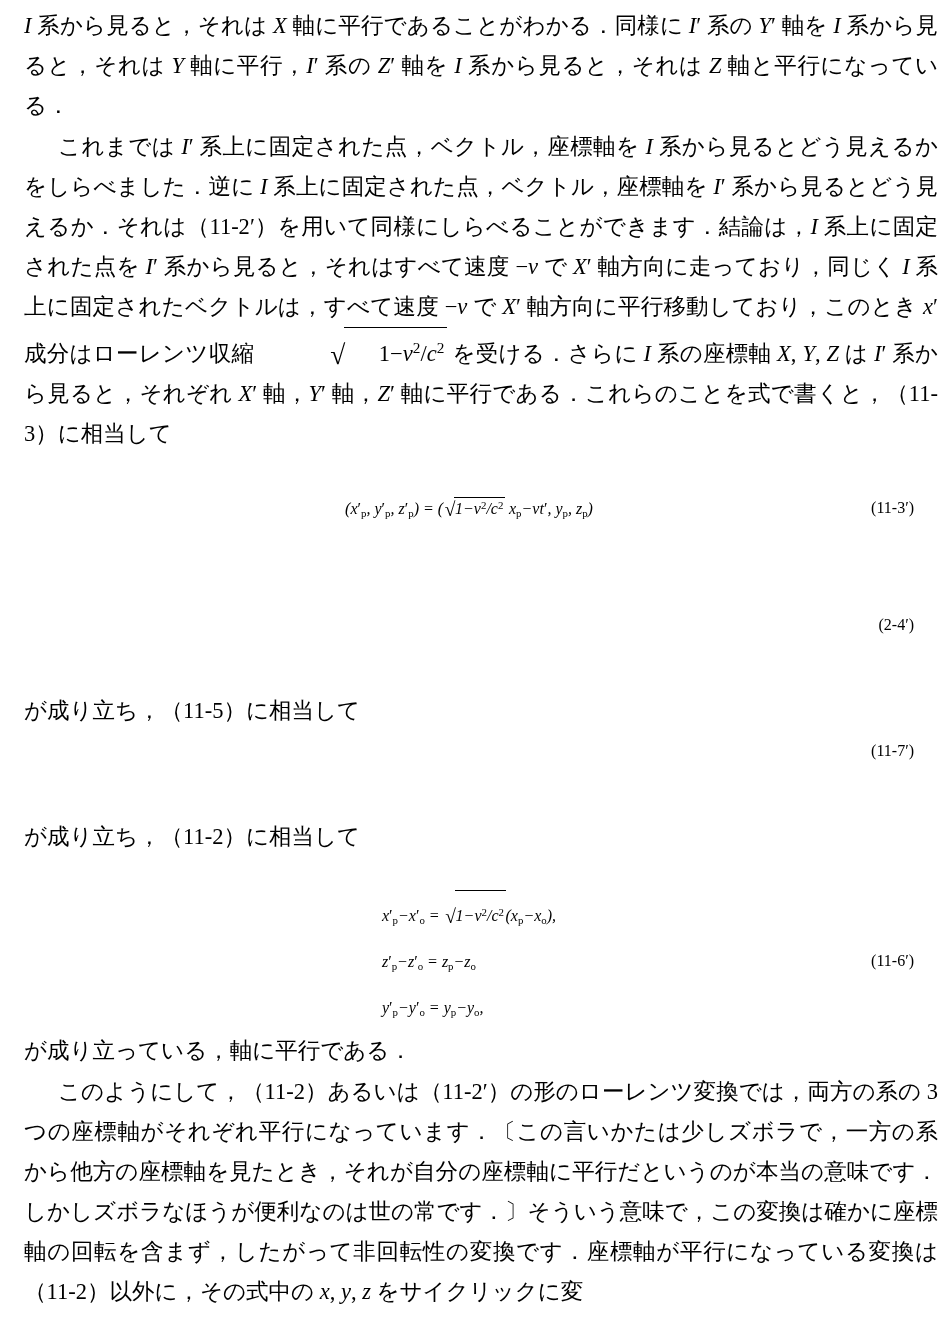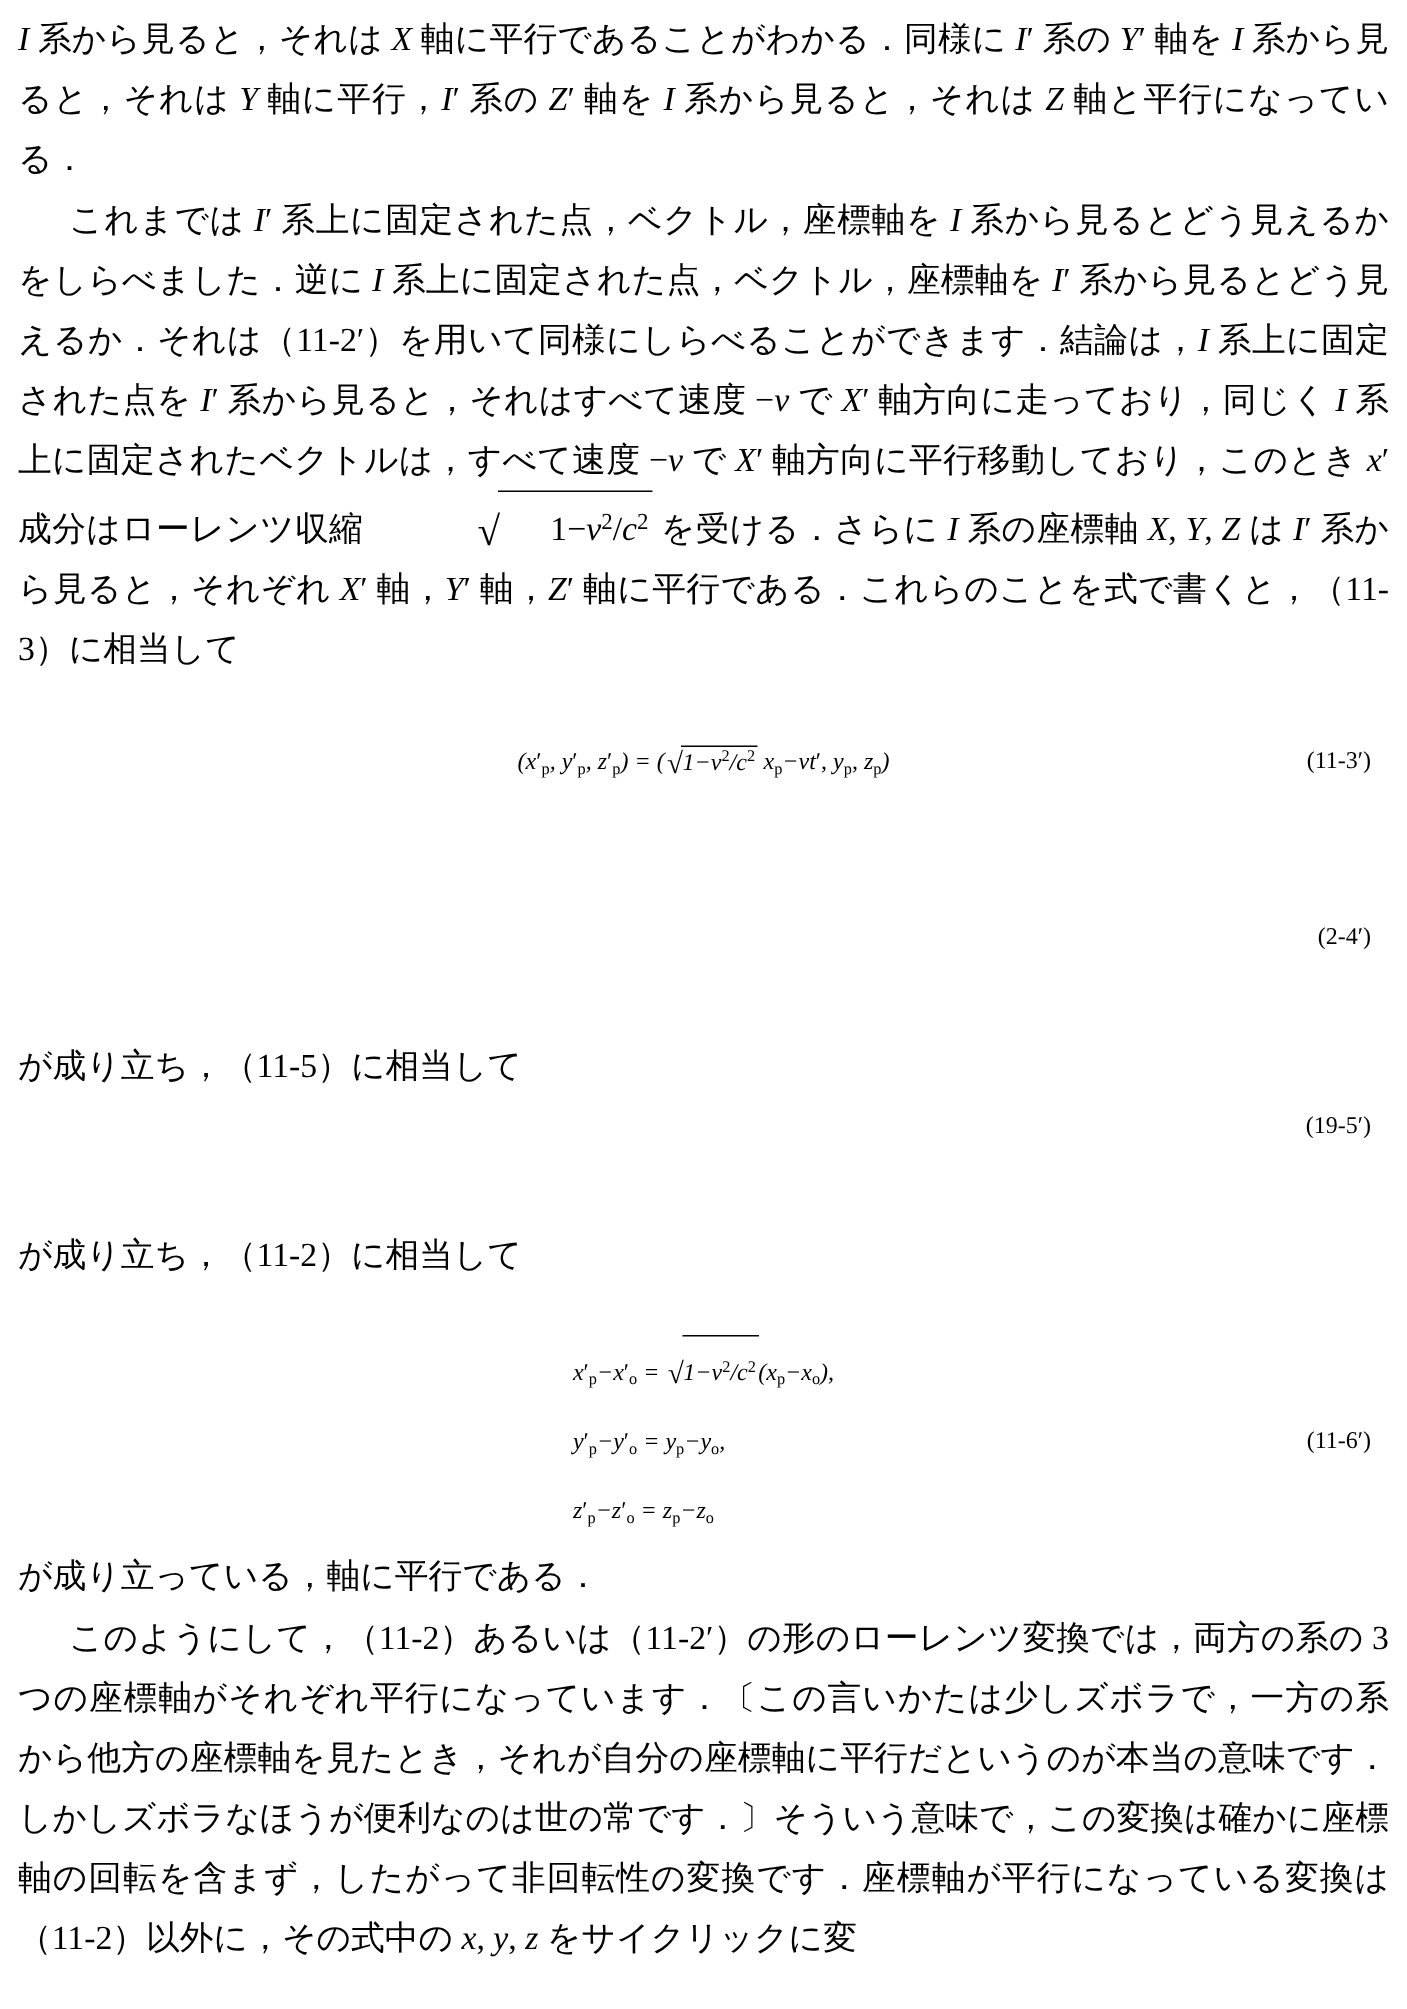--- a/index.html
+++ b/index.html
@@ -16,21 +16,21 @@
   }
   .page {
     position: relative;
     width: 938px;
     height: 1339px;
     padding: 0;
     box-sizing: border-box;
   }
   .body-text {
     position: absolute;
-    left: 12px;
+    left: 24px;
     right: 12px;
     width: 914px;
     font-size: 22.5px;
     line-height: 40px;
     text-align: justify;
     text-justify: inter-character;
   }
   .para {
     margin: 0;
   }
@@ -138,34 +138,34 @@
       <span class="eqnum">(2-4′)</span>
     </div>
   </div>
 
   <div class="body-text para" style="top: 691px;">
     <span>が成り立ち，（11-5）に相当して</span>
   </div>
 
   <div class="eqblock" style="top: 751px;">
     <div class="eqrow">
-      <span class="eqnum" style="font-weight:normal;">(19-5′)</span>
+      <span class="eqnum" style="font-weight:normal;">(11-7′)</span>
     </div>
   </div>
 
   <div class="body-text para" style="top: 817px;">
     <span>が成り立ち，（11-2）に相当して</span>
   </div>
 
   <div class="eqblock" style="top: 890px;">
     <div class="eqrow">
       <span class="eqlines">
         <div><i>x</i><span class="prime">′</span><span class="sub">p</span>−<i>x</i><span class="prime">′</span><span class="sub">o</span> = <span class="sqrt"><span class="radsign">√</span><span class="radicand"><span class="nowrap">1−<i>v</i><span class="sup">2</span>/<i>c</i><span class="sup">2</span></span></span></span>(<i>x</i><span class="sub">p</span>−<i>x</i><span class="sub">o</span>),</div>
+        <div><i>z</i><span class="prime">′</span><span class="sub">p</span>−<i>z</i><span class="prime">′</span><span class="sub">o</span> = <i>z</i><span class="sub">p</span>−<i>z</i><span class="sub">o</span></div>
         <div><i>y</i><span class="prime">′</span><span class="sub">p</span>−<i>y</i><span class="prime">′</span><span class="sub">o</span> = <i>y</i><span class="sub">p</span>−<i>y</i><span class="sub">o</span>,</div>
-        <div><i>z</i><span class="prime">′</span><span class="sub">p</span>−<i>z</i><span class="prime">′</span><span class="sub">o</span> = <i>z</i><span class="sub">p</span>−<i>z</i><span class="sub">o</span></div>
       </span>
       <span class="eqnum">(11-6′)</span>
     </div>
   </div>
 
   <div class="body-text para" style="top: 1031px;">
     <span>が成り立っている，軸に平行である．</span>
   </div>
 
   <div class="body-text para indent" style="top: 1072px;">

